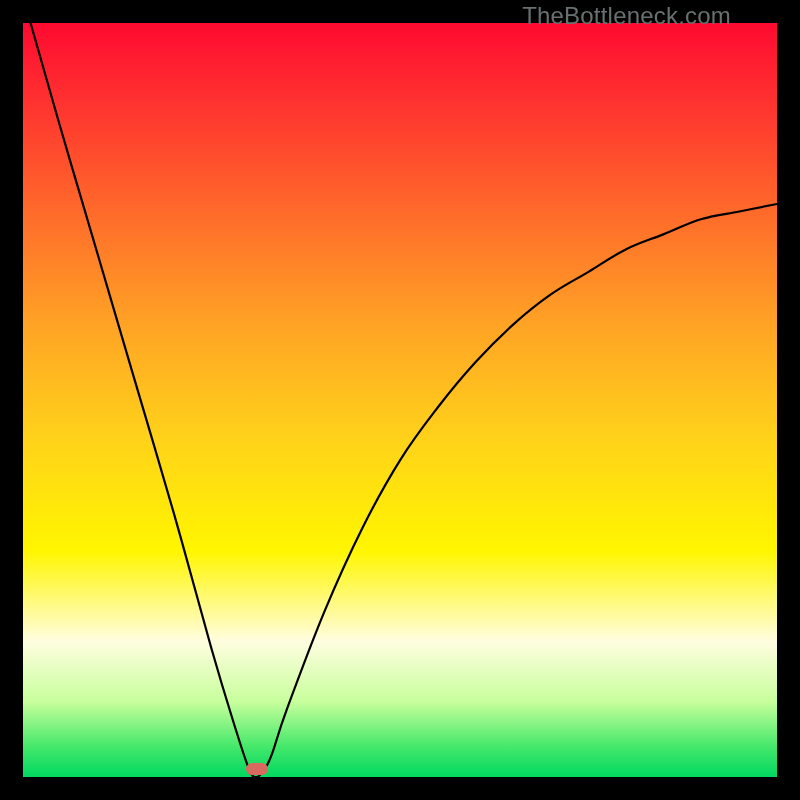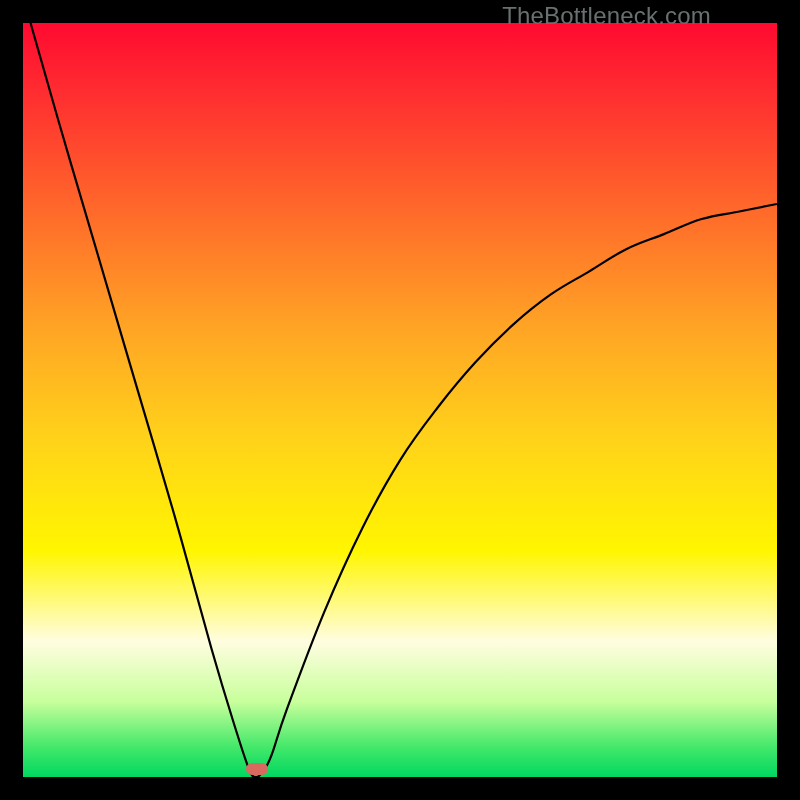--- a/index.html
+++ b/index.html
@@ -9,20 +9,21 @@
     height: 800px;
     overflow: hidden;
     font-family: Arial, Helvetica, sans-serif;
     background: #000;
   }
   .frame {
     position: relative;
     width: 719px;
     height: 800px;
     background: #000;
+    padding-left: 20px;
   }
   .plot-area {
     position: absolute;
     left: 23px;
     top: 23px;
     width: 754px;
     height: 754px;
     background: linear-gradient(
       to bottom,
       #ff0a30 0%,

